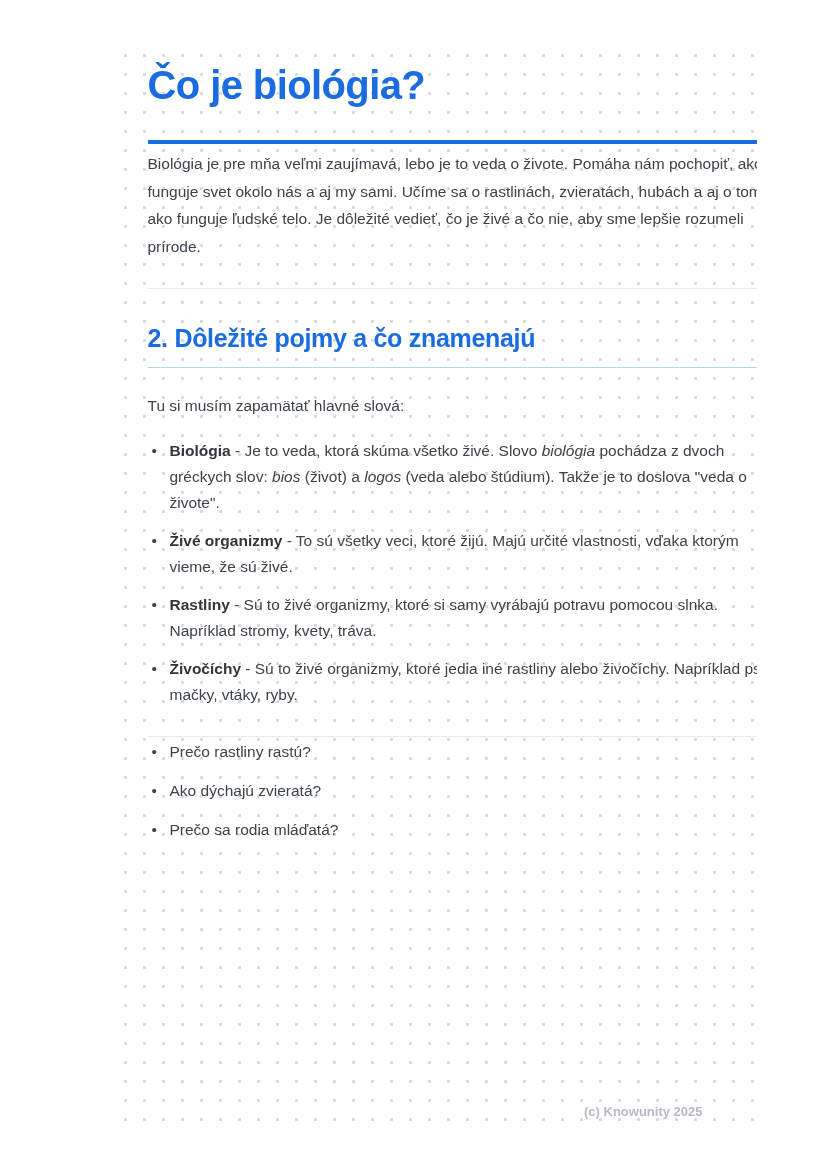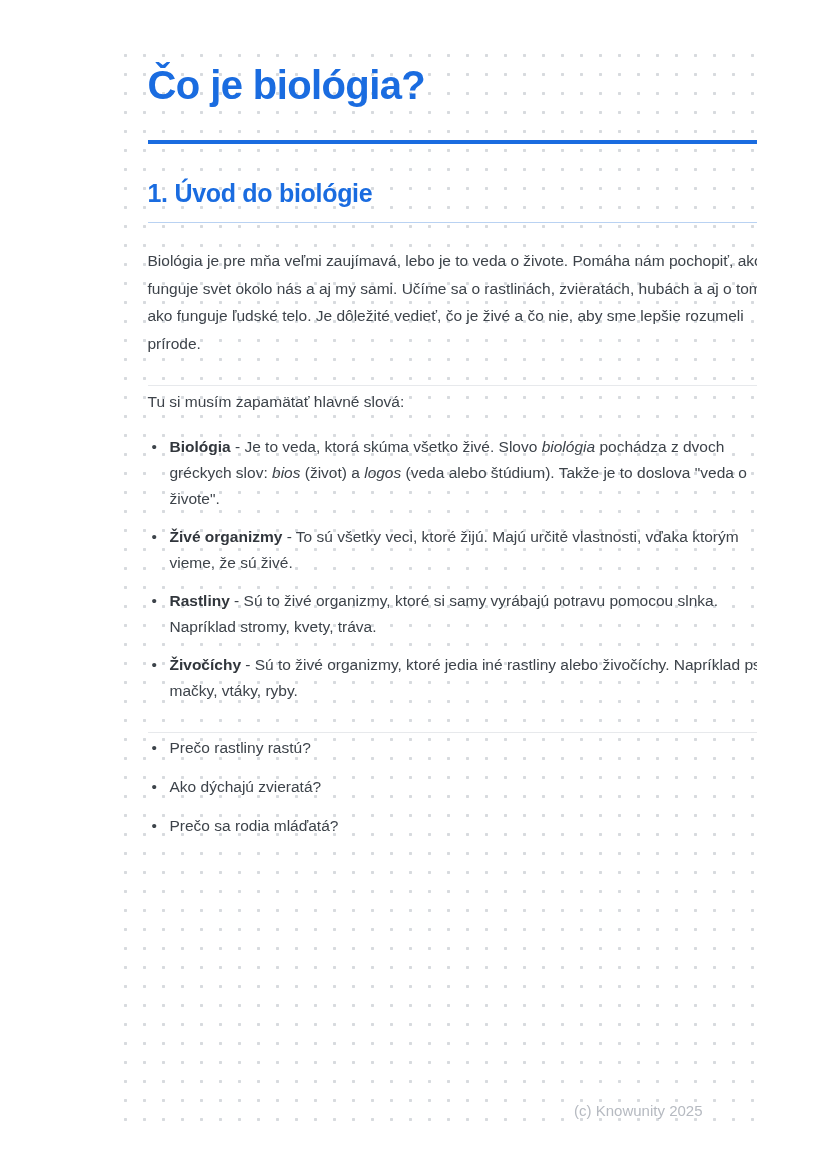--- a/index.html
+++ b/index.html
@@ -100,44 +100,45 @@
     left: 0; top: 0;
     color: #3d434a;
   }
   .term { font-weight: bold; color: #31363c; }
   em.latin { font-style: italic; }
 
   .footer-credit {
     position: absolute;
     right: 54px;
     bottom: 52px;
-    font-size: 15px;
+    font-size: 13px;
     color: #b6bac1;
+    font-weight: bold;
   }
 </style>
 </head>
 <body>
 
 <div class="page">
   <div class="dots"></div>
   <div class="margin-line"></div>
 
   <div class="content">
 
     <h1 class="doc-title">Čo je biológia?</h1>
     <hr class="title-rule">
 
     <section>
-      <h2 class="section-heading">1. Úvod do biológie</h2>
       <p class="body-text">Biológia je pre mňa veľmi zaujímavá, lebo je to veda o živote. Pomáha nám pochopiť, ako funguje svet okolo nás a aj my sami. Učíme sa o rastlinách, zvieratách, hubách a aj o tom, ako funguje ľudské telo. Je dôležité vedieť, čo je živé a čo nie, aby sme lepšie rozumeli prírode.</p>
     </section>
 
     <hr class="section-divider">
 
     <section>
+      <h2 class="section-heading">2. Dôležité pojmy a čo znamenajú</h2>
       <p class="body-text">Tu si musím zapamätať hlavné slová:</p>
 
       <ul class="term-list">
         <li><span class="term">Biológia</span><span> - Je to veda, ktorá skúma všetko živé. Slovo </span><em class="latin">biológia</em><span> pochádza z dvoch gréckych slov: </span><em class="latin">bios</em><span> (život) a </span><em class="latin">logos</em><span> (veda alebo štúdium). Takže je to doslova "veda o živote".</span></li>
         <li><span class="term">Živé organizmy</span><span> - To sú všetky veci, ktoré žijú. Majú určité vlastnosti, vďaka ktorým vieme, že sú živé.</span></li>
         <li><span class="term">Rastliny</span><span> - Sú to živé organizmy, ktoré si samy vyrábajú potravu pomocou slnka. Napríklad stromy, kvety, tráva.</span></li>
         <li><span class="term">Živočíchy</span><span> - Sú to živé organizmy, ktoré jedia iné rastliny alebo živočíchy. Napríklad psy, mačky, vtáky, ryby.</span></li>
       </ul>
     </section>
 

